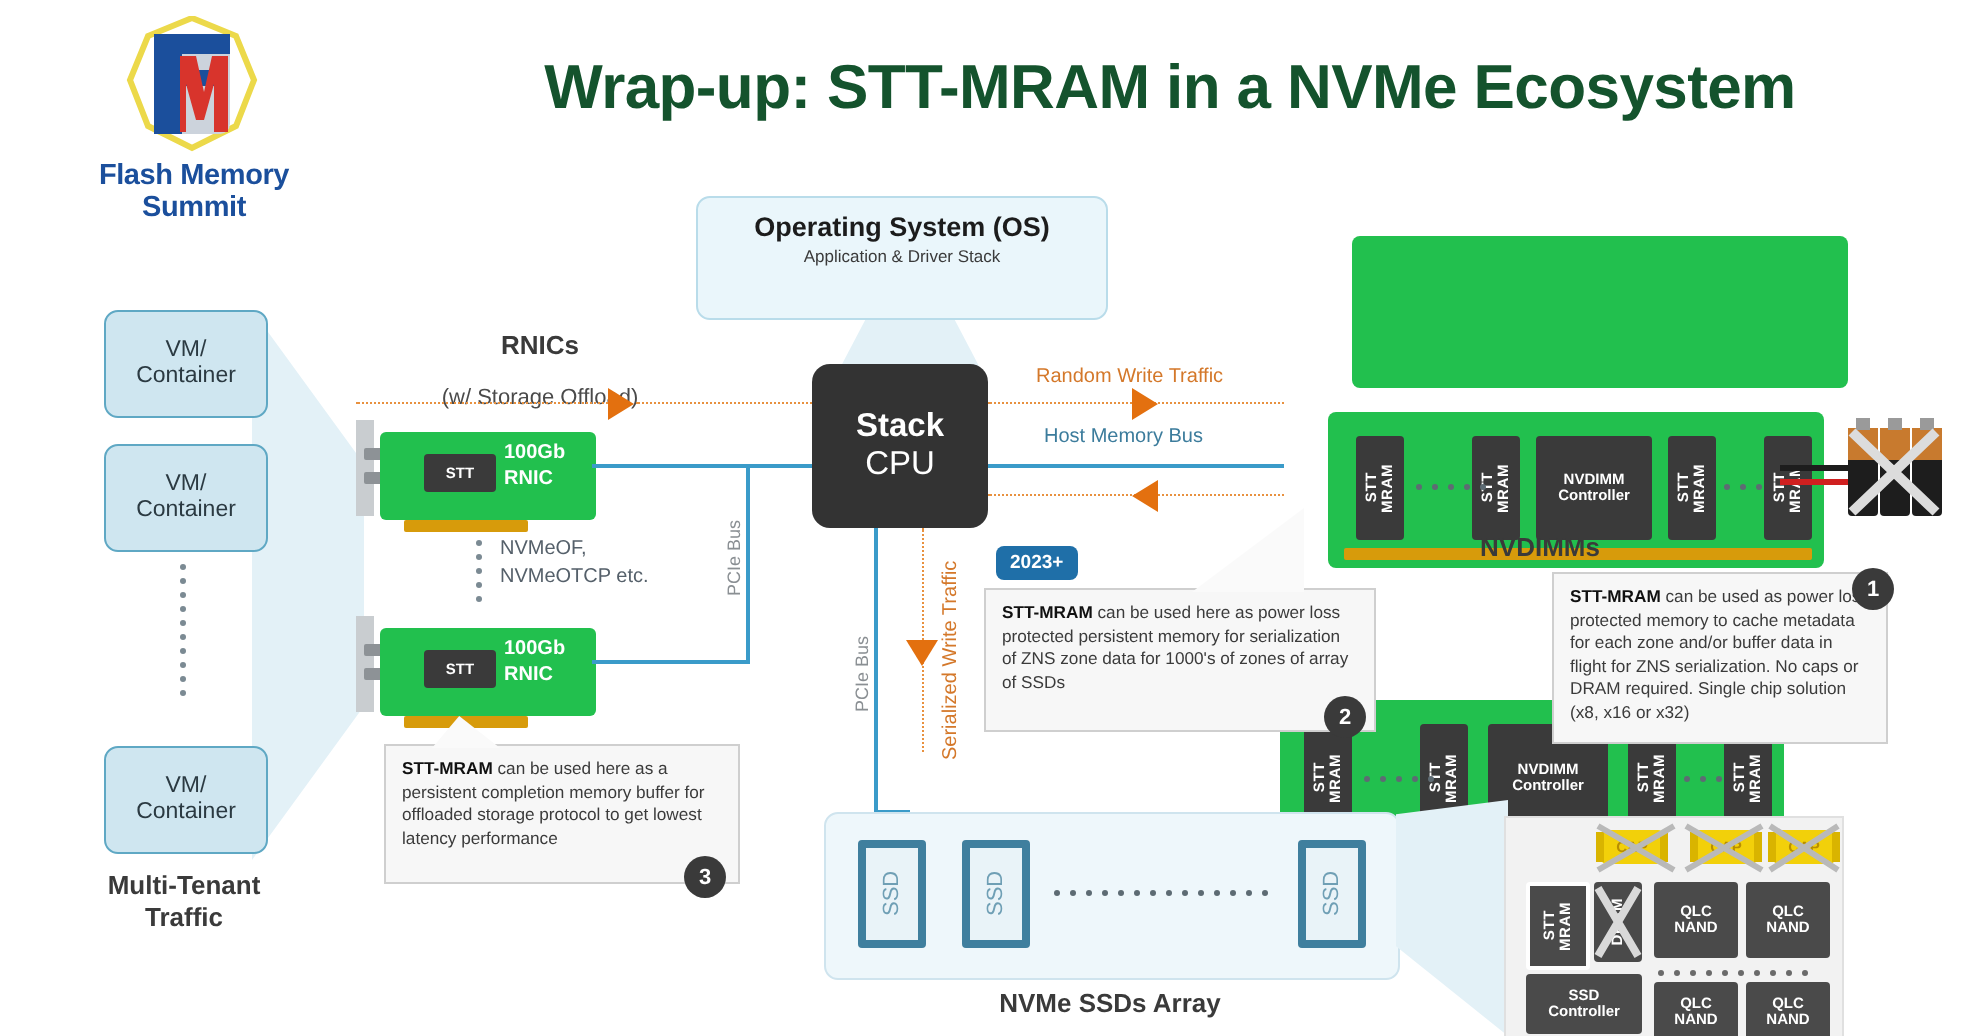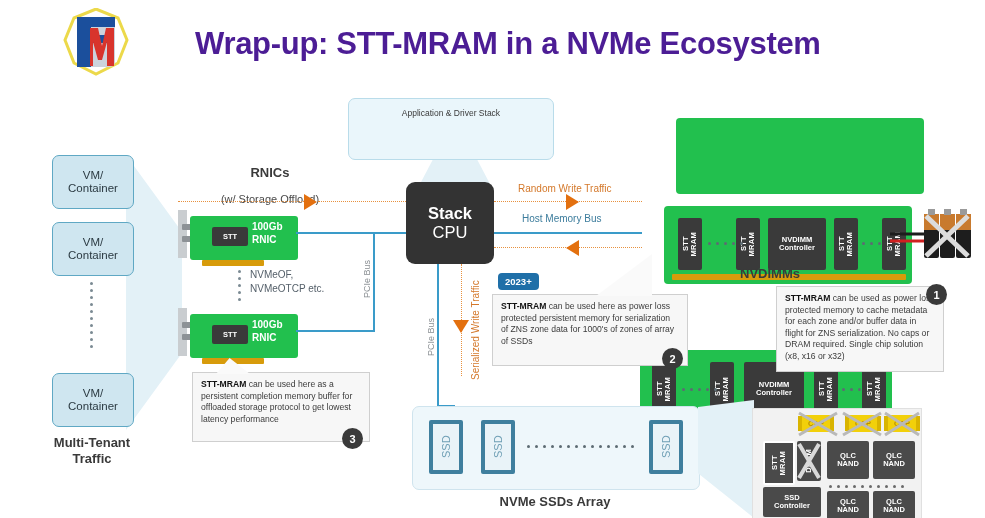--- a/index.html
+++ b/index.html
@@ -5,22 +5,22 @@
   html,body{margin:0;padding:0;background:#ffffff;}
   body{width:985px;height:518px;position:relative;overflow:hidden;
        font-family:"Liberation Sans", sans-serif;color:#333;}
   .abs{position:absolute;}
   
   #logo{left:22px;top:6px;width:150px;height:95px;}
   #logo .badge{position:absolute;left:38px;top:2px;width:72px;height:70px;}
   #logo .lbl{position:absolute;left:0;top:74px;width:150px;text-align:center;
              font-size:14.5px;font-weight:bold;color:#1b4f9c;letter-spacing:-.2px;}
   
-  #title{left:195px;top:26px;width:780px;font-size:31px;
-         font-weight:bold;color:#4c1d95;letter-spacing:-.3px;}
+  #title{left:195px;top:26px;width:780px;text-align:center;font-size:31px;
+         font-weight:bold;color:#14532d;letter-spacing:-.3px;}
   
   .vmbox{width:80px;height:52px;border:1.6px solid #5fa8c4;border-radius:7px;
          background:#cfe6f0;display:flex;flex-direction:column;align-items:center;
          justify-content:center;font-size:11.5px;color:#2b3a42;line-height:1.15;}
   .dotcol{width:3px;display:flex;flex-direction:column;align-items:center;gap:4px;}
   .dotcol i{width:3px;height:3px;background:#7b8a93;border-radius:50%;display:block;}
   .dotrow{display:flex;align-items:center;gap:5px;}
   .dotrow i{width:3px;height:3px;background:#5d6b73;border-radius:50%;display:block;}
   .capt{font-size:13px;font-weight:bold;color:#3a3a3a;text-align:center;line-height:1.2;}
   
@@ -105,20 +105,21 @@
   <div class="badge">
     <svg width="72" height="70" viewBox="0 0 72 70">
       <polygon points="36,1 58,10 67,32 58,55 36,66 14,55 5,32 14,10" fill="none" stroke="#ecd94a" stroke-width="3"></polygon>
       <rect x="17" y="9" width="38" height="50" rx="5" fill="#ccd3dc"></rect>
       <rect x="17" y="9" width="14" height="50" fill="#1b4f9c"></rect>
       <rect x="31" y="9" width="24" height="10" fill="#1b4f9c"></rect>
       <rect x="31" y="27" width="16" height="8" fill="#1b4f9c"></rect>
       <polygon points="30,20 38,20 42,38 46,20 54,20 54,58 47,58 47,34 42,52 38,52 33,34 33,58 30,58" fill="#d8342c"></polygon>
     </svg>
   </div>
+  <div class="lbl">Flash Memory Summit</div>
 </div>
 
 <div class="abs" id="title">Wrap-up: STT-MRAM in a NVMe Ecosystem</div>
 
 <div class="funnel" style="left:126px;top:155px;width:56px;height:275px;
             clip-path:polygon(0% 0%,100% 28%,100% 72%,0% 100%);"></div>
 
 <div class="abs vmbox" style="left:52px;top:155px;">
   <div>VM/</div>
   <div>Container</div>
@@ -213,20 +214,21 @@
 <div class="lblo" style="left:518px;top:183px;">Random Write Traffic</div>
 
 <div class="odot" style="left:494px;top:247px;width:148px;"></div>
 <div class="tri-l" style="left:566px;top:240px;"></div>
 
 <div class="odotv" style="left:461px;top:264px;height:112px;"></div>
 <div class="tri-d" style="left:453px;top:320px;"></div>
 <div class="lblo vlbl" style="left:470px;top:272px;height:108px;">Serialized Write Traffic</div>
 
 <div class="abs" id="osbox">
+  <div class="t1">Operating System (OS)</div>
   <div class="t3">Application &amp; Driver Stack</div>
 </div>
 <div class="funnel" style="left:420px;top:160px;width:70px;height:24px;
             clip-path:polygon(0% 100%,18% 0%,82% 0%,100% 100%);"></div>
 
 <div class="abs" id="hostcpu">
   <div class="a">Stack</div>
   <div class="b">CPU</div>
 </div>
 

